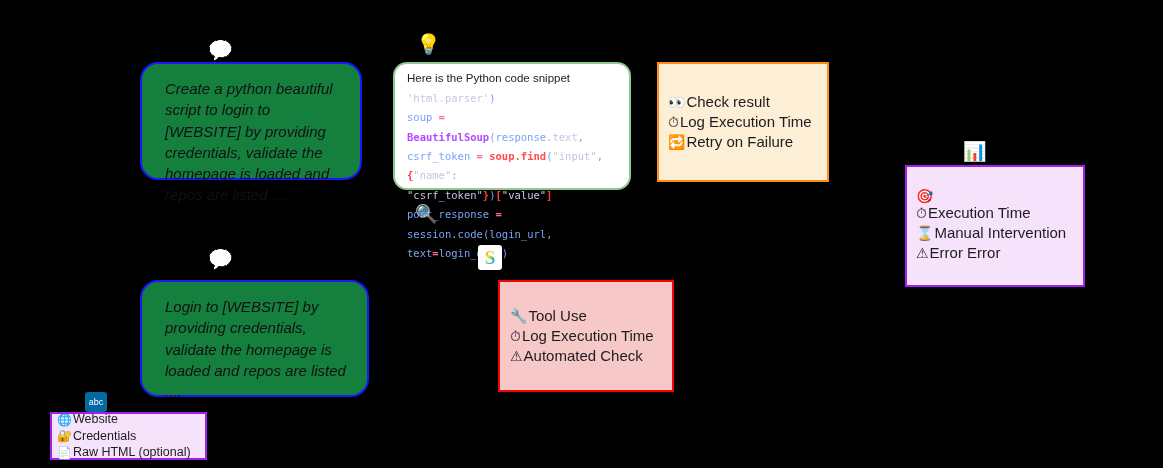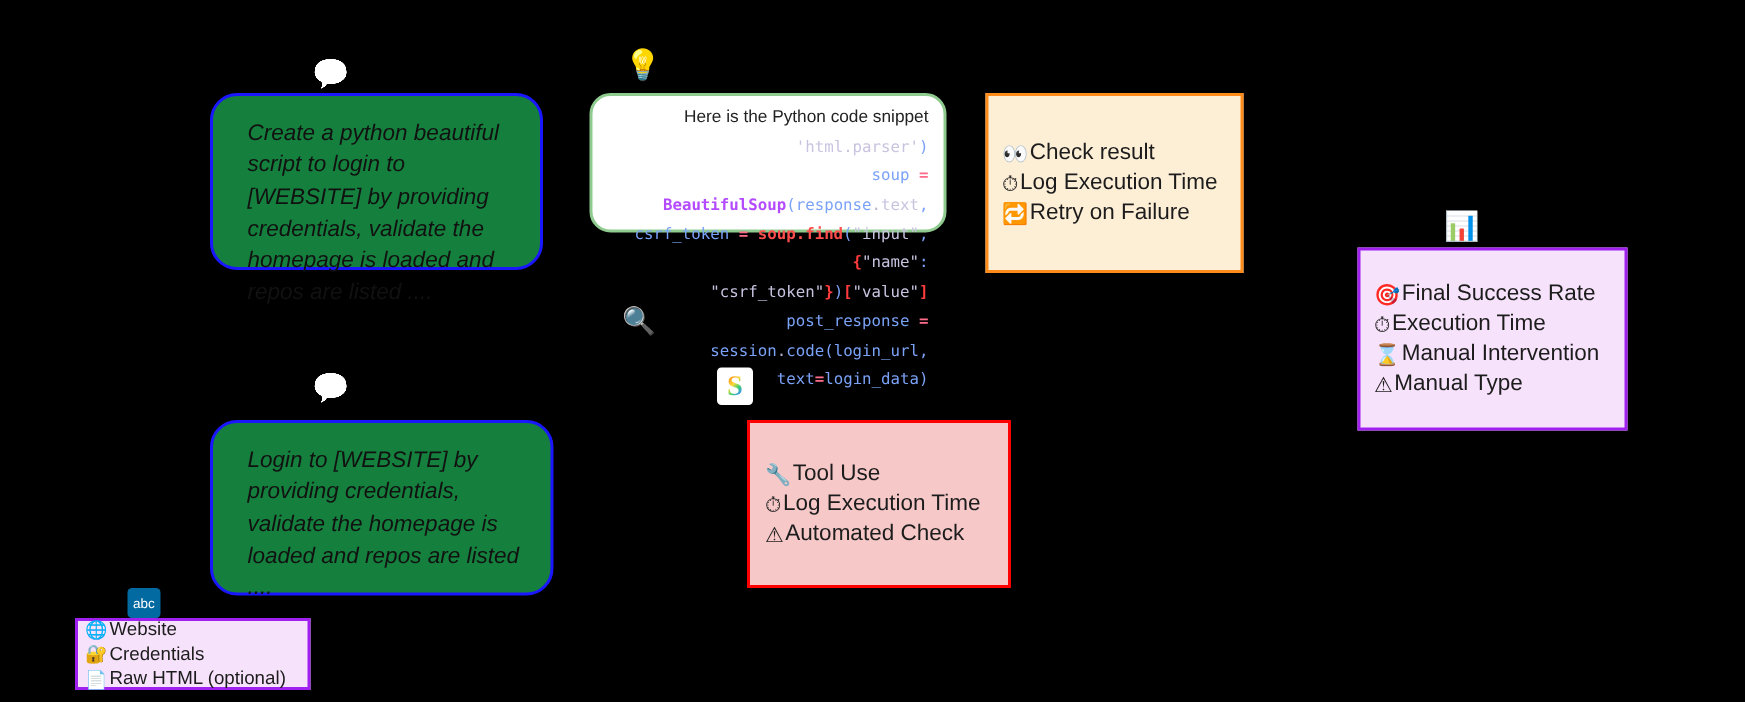--- a/index.html
+++ b/index.html
@@ -110,21 +110,21 @@
 <div id="canvas">
 
   <div class="solo-icon balloon-icon" style="left:208px; top:40px; font-size:20px;">💬</div>
 
   <div class="node bubble" style="left:140px; top:62px; width:222px; height:118px;">
     <p>Create a python beautiful script to login to [WEBSITE] by providing credentials, validate the homepage is loaded and repos are listed ....</p>
   </div>
 
   <div class="solo-icon" style="left:416px; top:34px; font-size:20px;">💡</div>
 
-  <div class="node code-panel" style="left:393px; top:62px; width:238px; height:93px;text-align:right;">
+  <div class="node code-panel" style="left:393px; top:62px; width:238px; height:128px;">
     <div class="code-title">Here is the Python code snippet</div>
     <div id="code-lines">
         <div><span class="c-str">'html.parser'</span><span class="c-plain">)</span></div>
         <div><span class="c-var">soup </span><span class="c-op">= </span><span class="c-cls">BeautifulSoup</span><span class="c-plain">(</span><span class="c-plain">response</span><span class="c-dot">.</span><span class="c-str">text</span><span class="c-plain">,</span></div>
         <div><span class="c-var">csrf_token </span><span class="c-op">= </span><span class="c-fn">soup</span><span class="c-fn">.</span><span class="c-fn">find</span><span class="c-plain">(</span><span class="c-str">"input"</span><span class="c-plain">, </span><span class="c-brk">{</span><span class="c-str">"name"</span><span class="c-plain">:</span></div>
         <div><span class="c-str">"csrf_token"</span><span class="c-brk">}</span><span class="c-plain">)</span><span class="c-brk">[</span><span class="c-str">"value"</span><span class="c-brk">]</span></div>
         <div><span class="c-var">post_response </span><span class="c-op">= </span><span class="c-plain">session</span><span class="c-dot">.</span><span class="c-plain">code</span><span class="c-plain">(</span><span class="c-plain">login_url</span><span class="c-plain">,</span></div>
         <div><span class="c-var">text</span><span class="c-op">=</span><span class="c-var">login_data</span><span class="c-plain">)</span></div>
       </div>
   </div>
@@ -145,33 +145,32 @@
         </div>
       </div>
   </div>
 
   <div class="solo-icon" style="left:963px; top:142px; font-size:19px;">📊</div>
 
   <div class="node listpanel panel-violet" style="left:905px; top:165px; width:180px; height:122px; padding:0 0 0 9px;">
     <div id="metrics-items">
         <div class="row">
           <span class="ico">🎯</span>
-          <span>Final Success Rate</span>
         </div>
         <div class="row">
           <span class="ico">⏱</span>
           <span>Execution Time</span>
         </div>
         <div class="row">
           <span class="ico">⌛</span>
           <span>Manual Intervention</span>
         </div>
         <div class="row">
           <span class="ico">⚠</span>
-          <span>Manual Type</span>
+          <span>Error Error</span>
         </div>
       </div>
   </div>
 
   <div class="solo-icon" style="left:415px; top:205px; font-size:18px;">🔍</div>
 
   <div class="solo-icon balloon-icon" style="left:208px; top:249px; font-size:20px;">💬</div>
 
   <div class="node bubble" style="left:140px; top:280px; width:229px; height:117px;">
     <p> Login to [WEBSITE] by providing credentials, validate the homepage is loaded and repos are listed ....</p>

